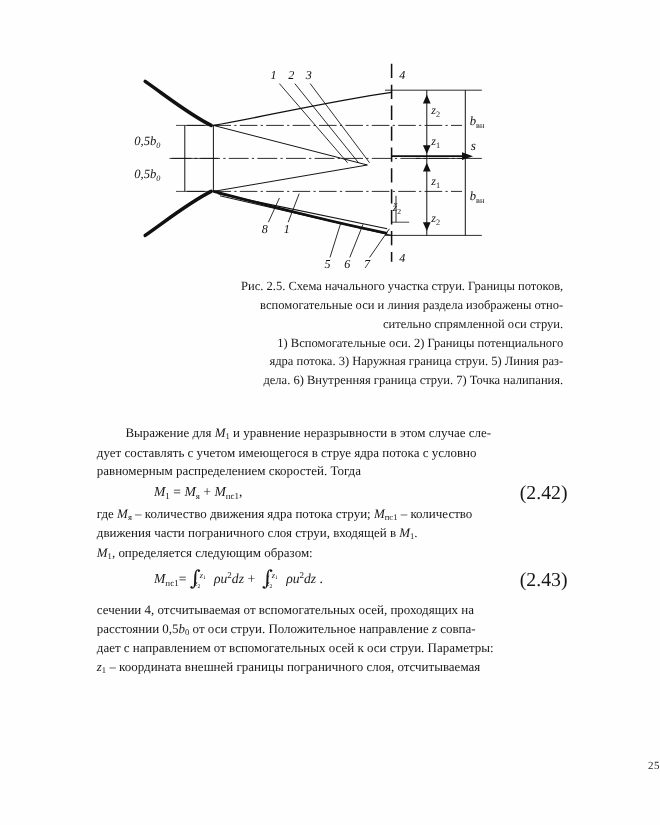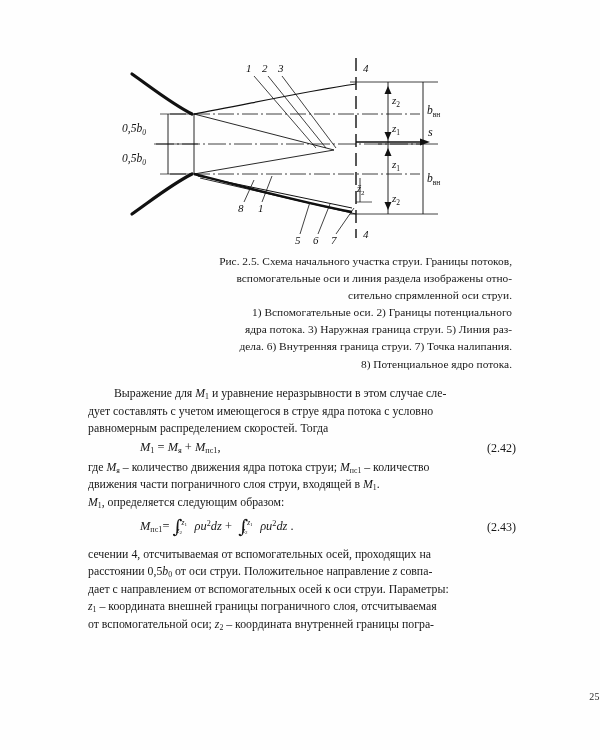--- a/index.html
+++ b/index.html
@@ -74,21 +74,21 @@
     top: 0;
     font-style: italic;
     font-size: 12.4px;
     white-space: nowrap;
   }
   .eqno {
     position: absolute;
     right: 0;
     top: 1px;
     font-style: normal;
-    font-size: 12px;
+    font-size: 18px;
     font-family: Liberation Serif, serif;
   }
 
   
   .mi { font-style: italic; }
   .mup { font-style: normal; }
   sub, sup { font-size: 0.66em; font-style: normal; line-height: 0; }
   sub { vertical-align: -0.28em; }
   sup { vertical-align: 0.52em; }
 
@@ -282,21 +282,20 @@
     </svg>
   </div>
 
   <div class="caption">
     <div class="cap-line">Рис. 2.5. Схема начального участка струи. Границы потоков,</div>
     <div class="cap-line cap-indent">вспомогательные оси и линия раздела изображены отно-</div>
     <div class="cap-line cap-indent">сительно спрямленной оси струи.</div>
     <div class="cap-line cap-indent">1) Вспомогательные оси. 2) Границы потенциального</div>
     <div class="cap-line cap-indent">ядра потока. 3) Наружная граница струи. 5) Линия раз-</div>
     <div class="cap-line cap-indent">дела. 6) Внутренняя граница струи. 7) Точка налипания.</div>
-    <div class="cap-line cap-indent">8) Потенциальное ядро потока.</div>
   </div>
 
   <div class="body-text">
 
     <div class="ln">
       <span class="indent"></span><span>Выражение для </span><span class="mi">M</span><sub>1</sub><span> и уравнение неразрывности в этом случае  сле-</span>
     </div>
     <div class="ln">дует составлять с учетом имеющегося в струе ядра потока с условно</div>
     <div class="ln">равномерным распределением скоростей. Тогда</div>
 
@@ -322,19 +321,16 @@
     </div>
 
     <div class="ln">сечении 4, отсчитываемая от вспомогательных осей, проходящих на</div>
     <div class="ln">
       <span>расстоянии 0,5</span><span class="mi">b</span><sub>0</sub><span> от оси струи. Положительное направление  </span><span class="mi">z</span><span> совпа-</span>
     </div>
     <div class="ln">дает с направлением от вспомогательных осей к оси струи. Параметры:</div>
     <div class="ln">
       <span class="mi">z</span><sub>1</sub><span> – координата внешней границы пограничного слоя, отсчитываемая</span>
     </div>
-    <div class="ln">
-      <span>от вспомогательной оси; </span><span class="mi">z</span><sub>2</sub><span> – координата внутренней границы погра-</span>
-    </div>
   </div>
 
   <div class="page-number">25</div>
 </div>
 
 </body></html>

